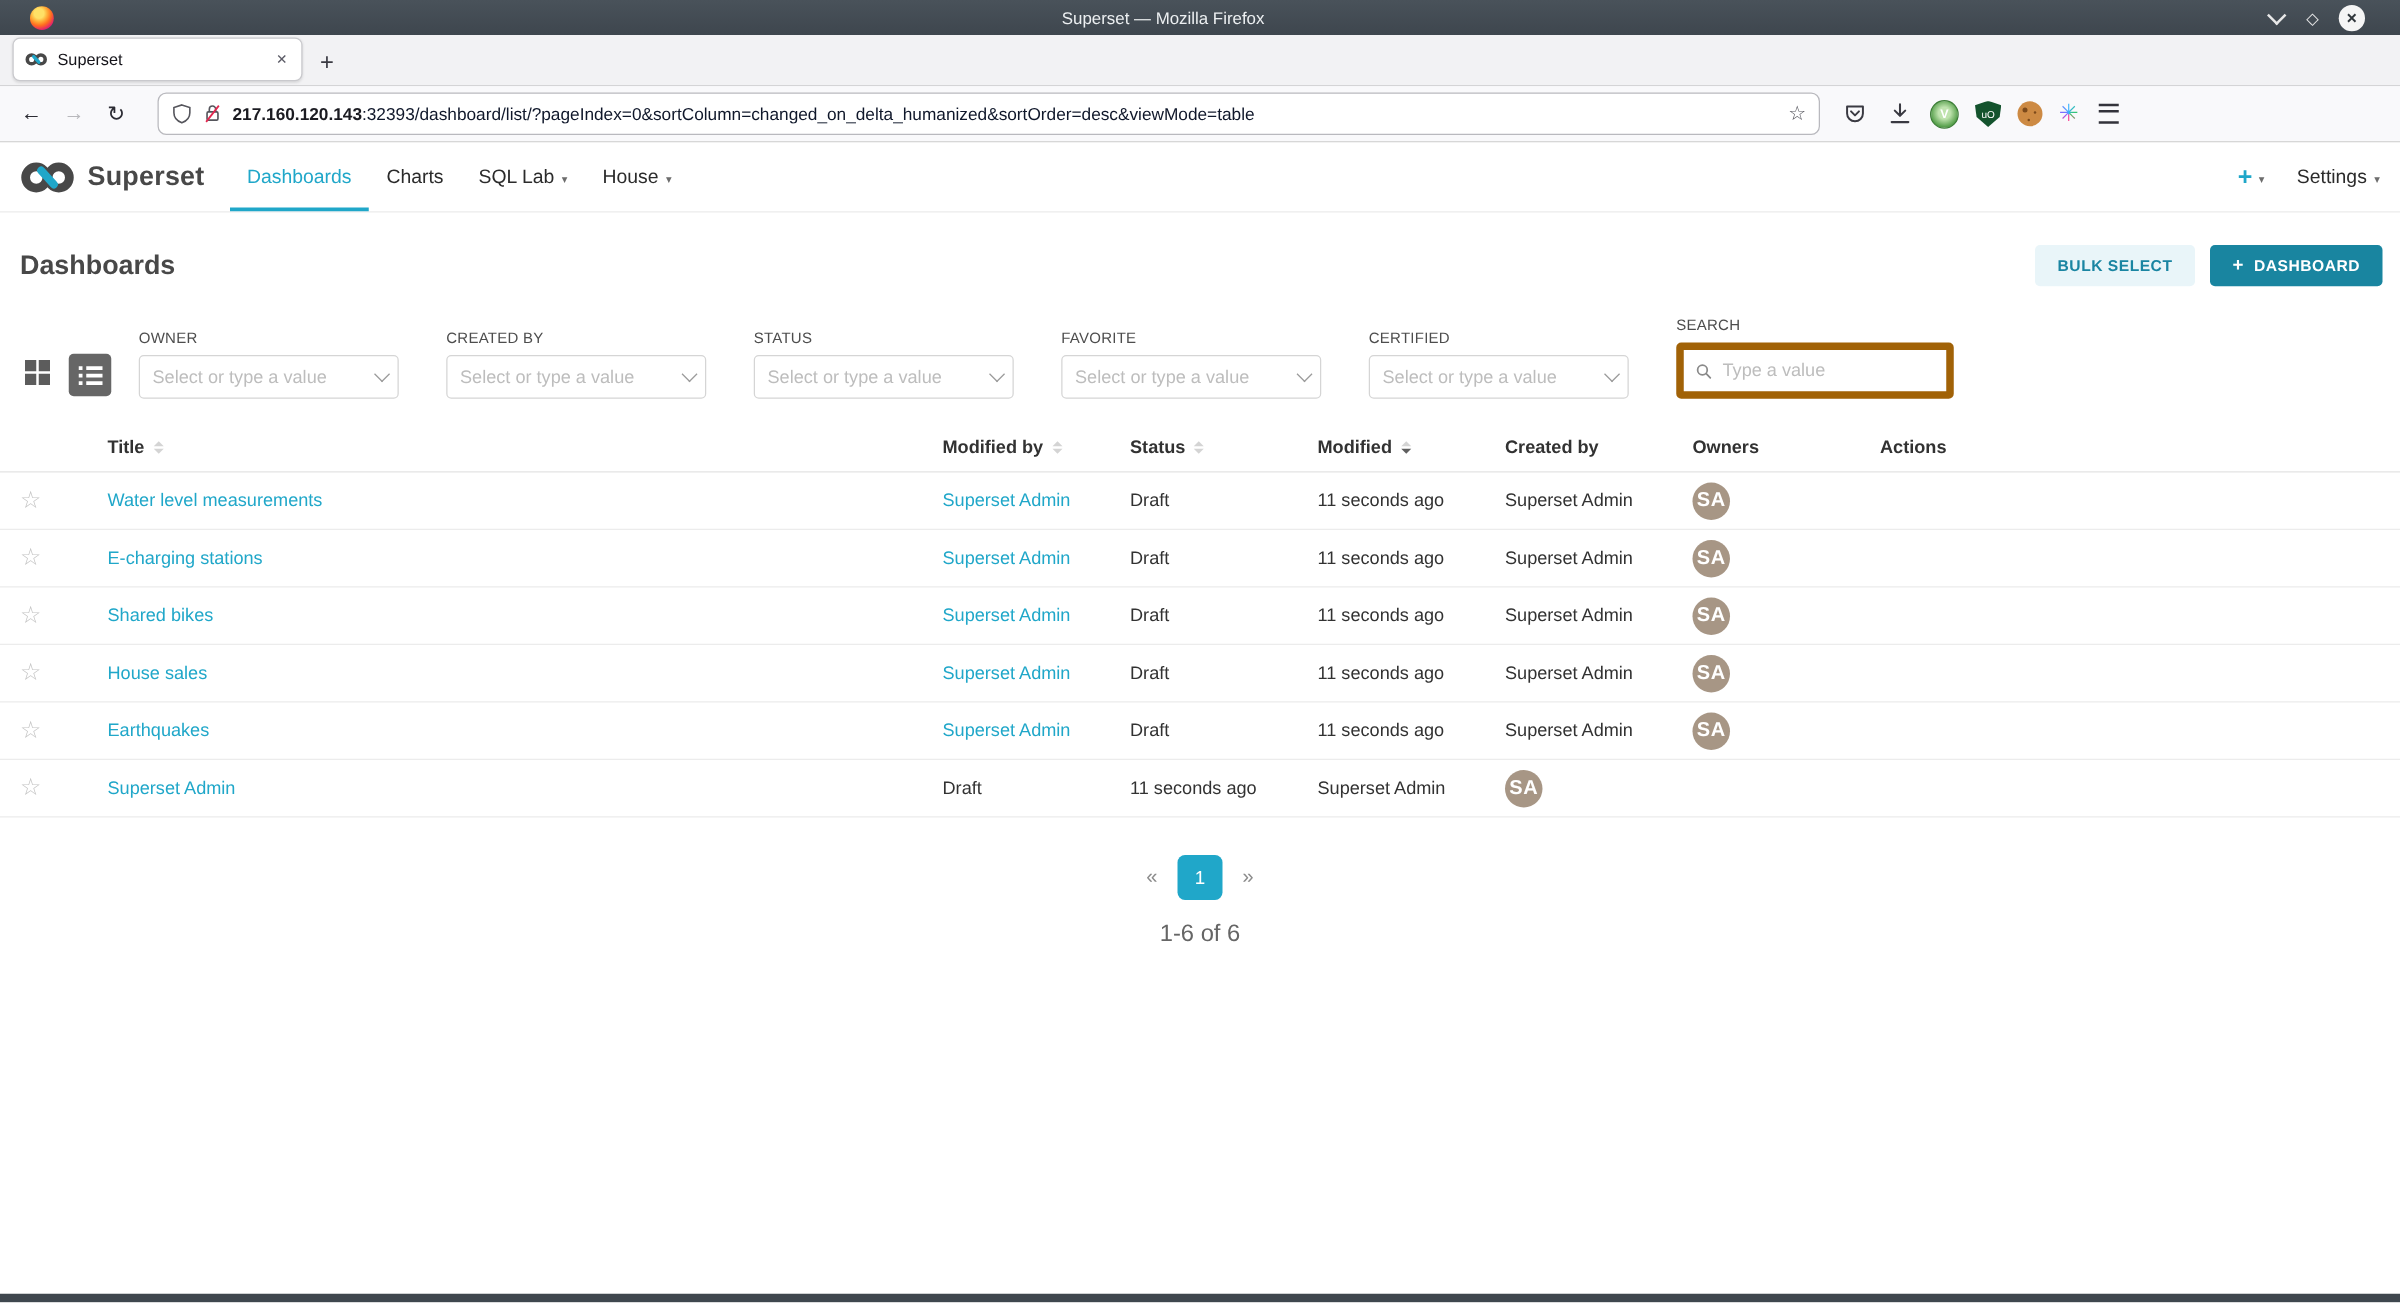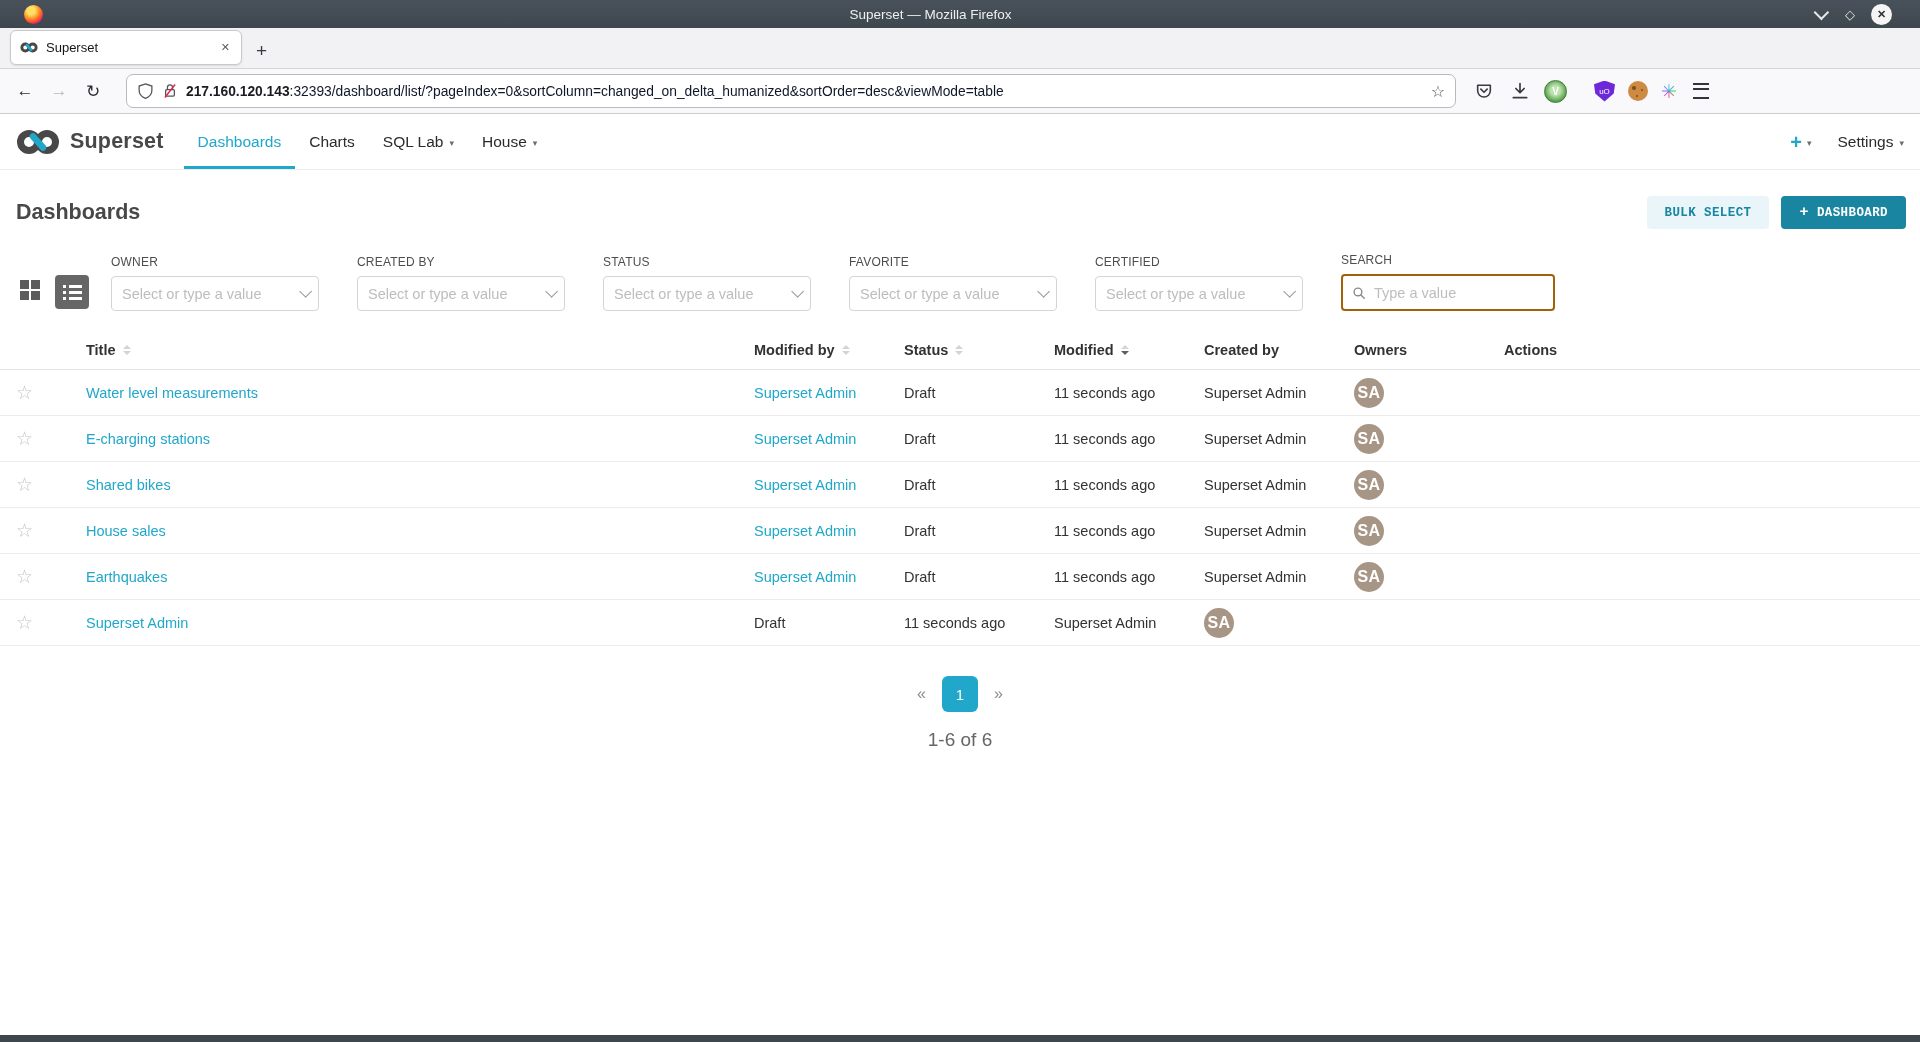--- a/index.html
+++ b/index.html
@@ -34,23 +34,23 @@
   .urlbar{flex:1;height:32px;margin:0 10px 0 14px;background:#fff;border:1px solid #b9b9be;border-radius:7px;
           display:flex;align-items:center;padding:0 10px;gap:8px;max-width:1308px;}
   .url-text{flex:1;font-size:13.8px;white-space:nowrap;overflow:hidden;}
   .url-host{color:#1b1b21;font-weight:bold;}
   .url-rest{color:#0f172a;}
   .url-star{color:#55555c;font-size:16px;}
   .tb-icons{display:flex;align-items:center;gap:13px;margin-left:2px;}
   .tb-ic{width:23px;height:23px;display:flex;align-items:center;justify-content:center;}
   .ext-green{width:21px;height:21px;border-radius:50%;background:radial-gradient(circle at 50% 45%,#bfe3ae 0 30%,#57a04c 70%);
              border:1px solid #3c7d36;color:#fff;font-size:10px;display:flex;align-items:center;justify-content:center;font-weight:bold;}
-  .ext-ublock{width:21px;height:21px;background:#6d28d9;color:#fff;font-size:8px;font-weight:normal;
+  .ext-ublock{width:21px;height:21px;background:#14532d;color:#fff;font-size:8px;font-weight:normal;
               clip-path:polygon(50% 0,100% 18%,94% 62%,50% 100%,6% 62%,0 18%);
-              display:flex;align-items:center;justify-content:center;margin-left:14px;}
+              display:flex;align-items:center;justify-content:center;}
   .ext-cookie{width:20px;height:20px;border-radius:50%;background:#cd8a43;position:relative;}
   .ext-cookie::after{content:"";position:absolute;left:4px;top:5px;width:4px;height:4px;border-radius:50%;background:#7c4a1b;
                      box-shadow:8px 2px 0 -1px #7c4a1b,3px 8px 0 -1px #7c4a1b;}
   .ext-sparkle{font-size:19px;line-height:1;background:conic-gradient(#38b6ff,#34c759,#ff3b8d,#8e5cff,#38b6ff);
                -webkit-background-clip:text;background-clip:text;color:transparent;}
   .hamburger{width:16px;height:12px;border-top:2px solid #33333b;border-bottom:2px solid #33333b;position:relative;}
   .hamburger::after{content:"";position:absolute;left:0;top:3px;width:16px;height:2px;background:#33333b;}
 
   
   .s-navbar{height:55px;background:#fff;border-bottom:1px solid #ececec;display:flex;align-items:stretch;padding:0 16px;}
@@ -63,21 +63,21 @@
   .s-nav-right{margin-left:auto;display:flex;align-items:center;gap:26px;}
   .plus-menu{display:flex;align-items:center;gap:5px;}
   .plus-glyph{color:var(--accent,#20a7c9);font-size:20px;font-weight:bold;line-height:1;}
   .settings-menu{display:flex;align-items:center;gap:6px;font-size:15.5px;color:#2b2b2b;}
 
   
   .page-header{display:flex;align-items:center;padding:26px 14px 0 16px;}
   .page-title{font-size:21.5px;font-weight:bold;color:#484848;}
   .header-actions{margin-left:auto;display:flex;gap:12px;}
   .btn{height:33px;border-radius:4px;display:flex;align-items:center;justify-content:center;
-       font-size:12.5px;font-weight:bold;letter-spacing:.4px;padding:0 18px;font-family:Liberation Mono, monospace;}
+       font-size:12.5px;font-weight:bold;letter-spacing:.4px;padding:0 18px;}
   .btn-secondary{background:#e9f5f9;color:#1a85a2;}
   .btn-primary{background:var(--primary-button,#1985a0);color:#fff;gap:8px;}
   .btn-primary .plus{font-size:15px;font-weight:bold;}
 
   
   .filters-row{display:flex;align-items:flex-end;padding:24px 16px 0 20px;}
   .view-toggles{display:flex;align-items:center;gap:15px;margin:0 22px 6px 0;}
   .grid-icon{display:grid;grid-template-columns:9px 9px;grid-template-rows:9px 9px;gap:2px;}
   .grid-icon i{background:#5c5c5c;}
   .list-toggle{width:34px;height:34px;background:#666;border-radius:4px;display:flex;align-items:center;justify-content:center;margin-bottom:-4px;}
@@ -85,21 +85,21 @@
   .list-glyph i{display:flex;gap:3px;align-items:center;}
   .list-glyph i::before{content:"";width:3px;height:3px;background:#fff;}
   .list-glyph i::after{content:"";width:13px;height:3px;background:#fff;}
   .filter-block{margin-right:38px;}
   .filter-label{font-size:12px;color:#4d4d4d;font-weight:500;letter-spacing:.2px;margin-bottom:7px;}
   .select-box{width:186px;height:33px;border:1px solid #d5d5d5;border-radius:4px;background:#fff;
               display:flex;align-items:center;padding:0 10px;position:relative;}
   .select-placeholder{flex:1;font-size:14.5px;color:#bdbdbd;white-space:nowrap;overflow:hidden;}
   .select-chev{width:8px;height:8px;border-right:1.5px solid #9a9a9a;border-bottom:1.5px solid #9a9a9a;
                transform:rotate(45deg) translateY(-3px);}
-  .search-box{width:192px;height:33px;border:2px solid #a16207;border-radius:4px;background:#fff;
+  .search-box{width:192px;height:33px;border:6px solid #a16207;border-radius:4px;background:#fff;
               display:flex;align-items:center;padding:0 9px;gap:6px;}
   .search-box input{border:none;outline:none;flex:1;min-width:0;font-size:14.5px;font-family:inherit;color:#333;}
   .search-box input::placeholder{color:#bdbdbd;}
 
   
   .listview{margin-top:20px;}
   .trow{display:grid;grid-template-columns:70px 668px 150px 150px 150px 150px 150px 1fr;
         align-items:center;padding:0 16px;}
   .thead{height:38px;border-bottom:1px solid #e3e3e3;}
   .th{font-size:14.5px;font-weight:bold;color:#323232;display:flex;align-items:center;}

